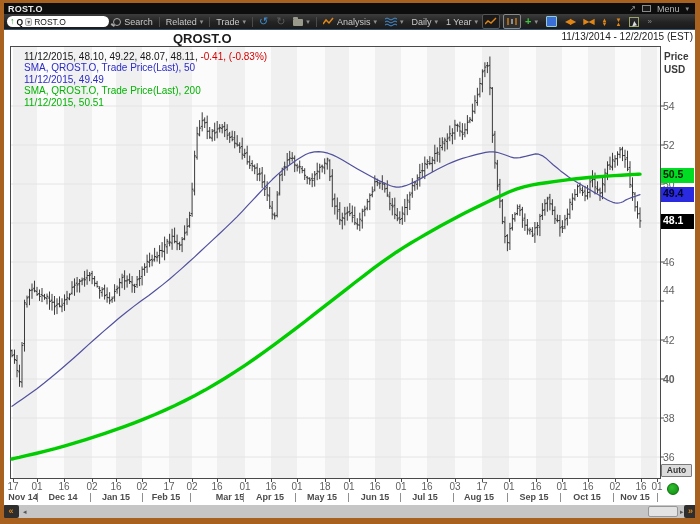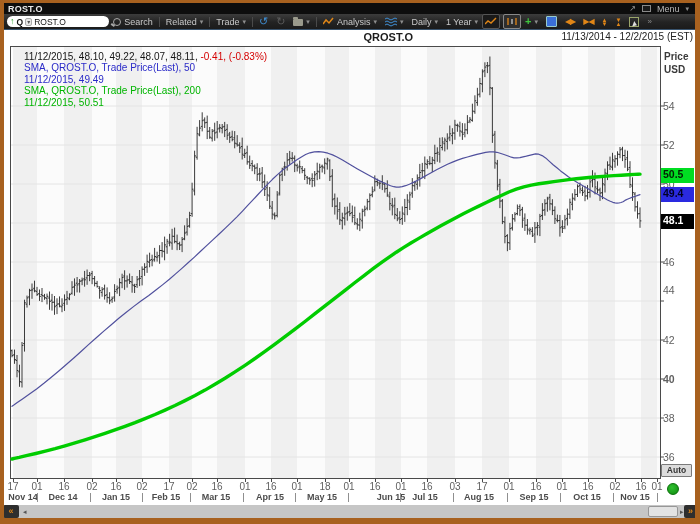--- a/index.html
+++ b/index.html
@@ -56,22 +56,22 @@
   .selbox{display:inline-block;width:8px;height:8px;border:1px solid #9aa56a;position:relative;}
   .selbox::after{content:"";position:absolute;right:-2px;bottom:-2px;border:3px solid transparent;
                  border-left:4px solid #ddd;transform:rotate(20deg);}
   .more-ic{color:#8a8a8a;font-size:8px;}
 
   
   #chartbg{position:absolute;left:3px;top:30px;width:694px;height:489px;background:#fff;z-index:1;}
   #plot-svg{position:absolute;left:0;top:0;width:700px;height:524px;z-index:2;pointer-events:none;}
   #overlay{position:absolute;left:0;top:0;width:700px;height:524px;z-index:3;pointer-events:none;
            font-size:10px;}
-  .chart-title{position:absolute;left:173px;top:31px;width:240px;text-align:right;
-               font-size:11px;font-weight:bold;color:#1c1c1c;}
+  .chart-title{position:absolute;left:173px;top:31px;width:240px;text-align:left;
+               font-size:13px;font-weight:bold;color:#1c1c1c;}
   .chart-daterange{position:absolute;right:7px;top:31px;font-size:10px;color:#222;}
   .axis-title{position:absolute;left:664px;top:51px;font-size:10px;font-weight:bold;color:#3a3a3a;
               line-height:12.5px;z-index:3;}
   .legend{position:absolute;left:24px;top:51px;line-height:11.4px;font-size:10px;z-index:3;}
   .lg-dark{color:#141414;}
   .lg-red{color:#d40000;}
   .lg-blue{color:#2b2bc8;}
   .lg-green{color:#00b400;}
   .ylab{position:absolute;left:663px;width:30px;color:#5f5f5f;font-size:10.5px;}
   .xday{position:absolute;width:24px;margin-left:-12px;text-align:center;top:481px;
@@ -233,24 +233,24 @@
       <div class="xday" style="left: 536px;">16</div>
       <div class="xday" style="left: 562px;">01</div>
       <div class="xday" style="left: 588px;">16</div>
       <div class="xday" style="left: 615px;">02</div>
       <div class="xday" style="left: 641px;">16</div>
       <div class="xday" style="left: 657px;">01</div>
       <div class="xmonth" style="left: 23px;">Nov 14</div>
       <div class="xmonth" style="left: 63px;">Dec 14</div>
       <div class="xmonth" style="left: 116px;">Jan 15</div>
       <div class="xmonth" style="left: 166px;">Feb 15</div>
-      <div class="xmonth" style="left: 216px;">Mar 15</div>
+      <div class="xmonth" style="left: 230px;">Mar 15</div>
       <div class="xmonth" style="left: 270px;">Apr 15</div>
       <div class="xmonth" style="left: 322px;">May 15</div>
-      <div class="xmonth" style="left: 391px;">Jun 15</div>
+      <div class="xmonth" style="left: 375px;">Jun 15</div>
       <div class="xmonth" style="left: 425px; text-align: center;">Jul 15</div>
       <div class="xmonth" style="left: 479px;">Aug 15</div>
       <div class="xmonth" style="left: 534px;">Sep 15</div>
       <div class="xmonth" style="left: 587px;">Oct 15</div>
       <div class="xmonth" style="left: 635px;">Nov 15</div>
       <div class="msep" style="left: 37px;"></div>
       <div class="msep" style="left: 90px;"></div>
       <div class="msep" style="left: 142px;"></div>
       <div class="msep" style="left: 190px;"></div>
       <div class="msep" style="left: 243px;"></div>

